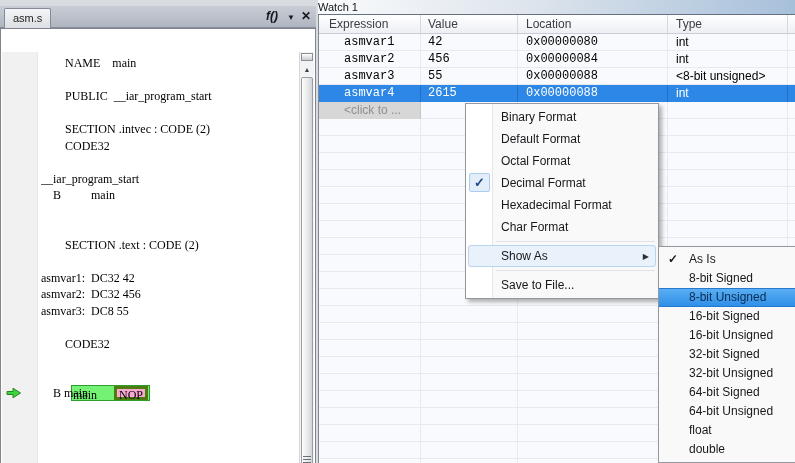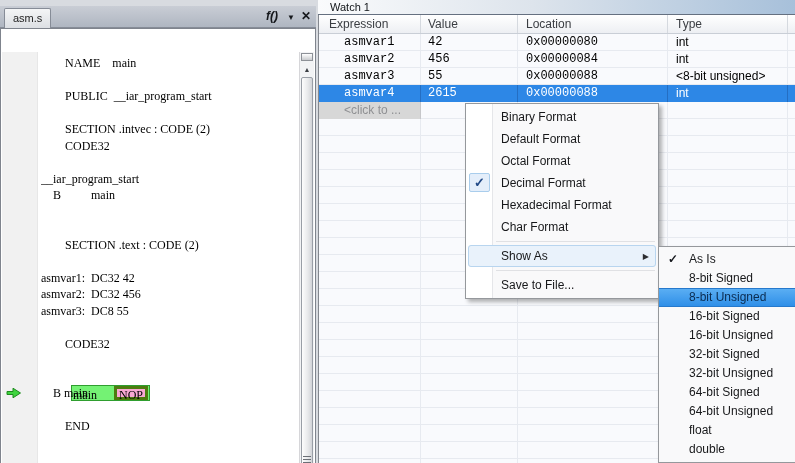--- a/index.html
+++ b/index.html
@@ -69,21 +69,21 @@
     position:absolute; left:1px; right:1px; top:25px; height:398px;
     background:linear-gradient(90deg,#fdfdfd,#e9eaec 55%,#d2d4d8);
     border:1px solid #999ea6; border-radius:2px;
   }
   .grip { position:absolute; left:2px; right:2px; bottom:3px; height:10px; }
   .grip i { display:block; height:1px; background:#6b6f76; margin:2px 1px 0 1px; }
 
   
   .watch { position:absolute; left:318px; top:0; width:477px; height:463px; }
   .watch-title {
-    height:15px; padding-left:12px;
+    height:15px; padding-left:0;
     background:linear-gradient(90deg,#fafbfc,#dde4ec 45%,#a7c0da);
     border-bottom:1px solid #657080;
     font-size:11px; line-height:14px; color:#101418;
   }
   .wtable {
     position:absolute; left:0; top:15px; right:0; bottom:0;
     background:#f9fafd; border-left:1px solid #84888f;
   }
   .whead {
     display:flex; height:19px;
@@ -204,21 +204,20 @@
         <div class="code-line">asmvar2:  DC32 456</div>
         <div class="code-line">asmvar3:  DC8 55</div>
         <div class="code-line"></div>
         <div class="code-line">        CODE32</div>
         <div class="code-line"></div>
         <div class="code-line">
           <span class="cur-box"><span>main</span><span class="nop-box">NOP</span></span>
         </div>
         <div class="code-line">    B main</div>
         <div class="code-line"></div>
-        <div class="code-line">        END</div>
       </div>
 
       <div class="vscroll">
         <div class="split-box"></div>
         <div class="scroll-up">▲</div>
         <div class="thumb"></div>
         <div class="grip">
             <i></i>
             <i></i>
             <i></i>

